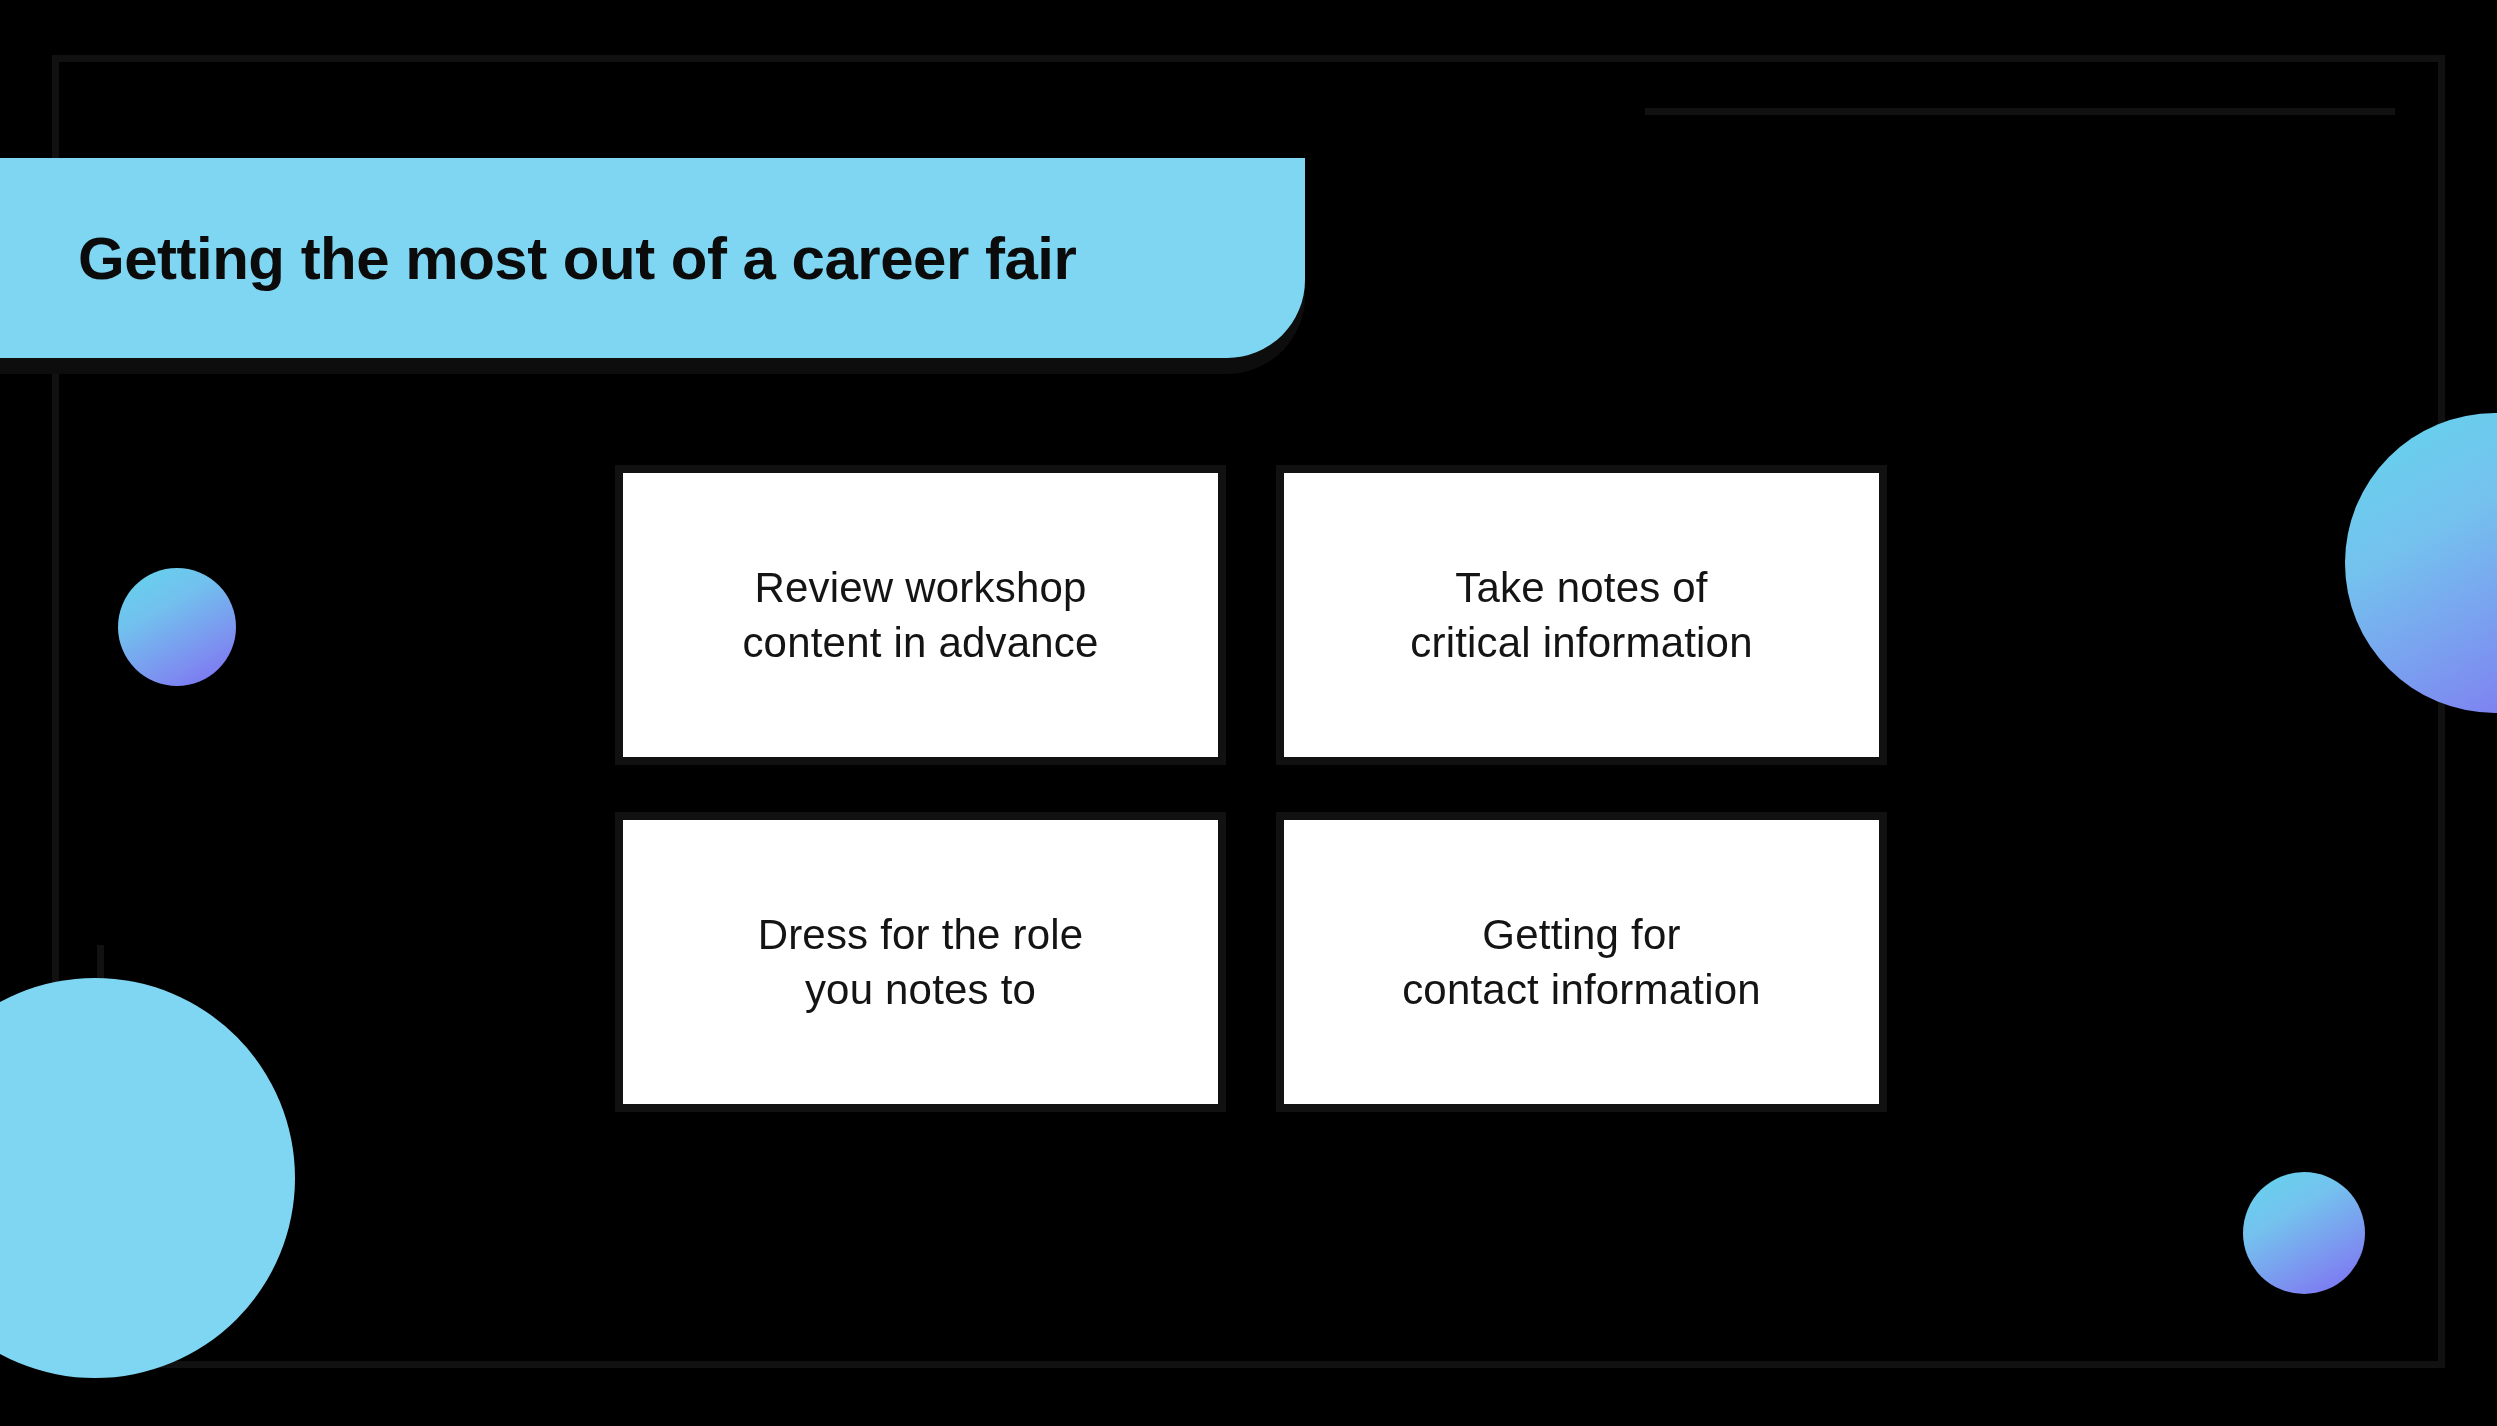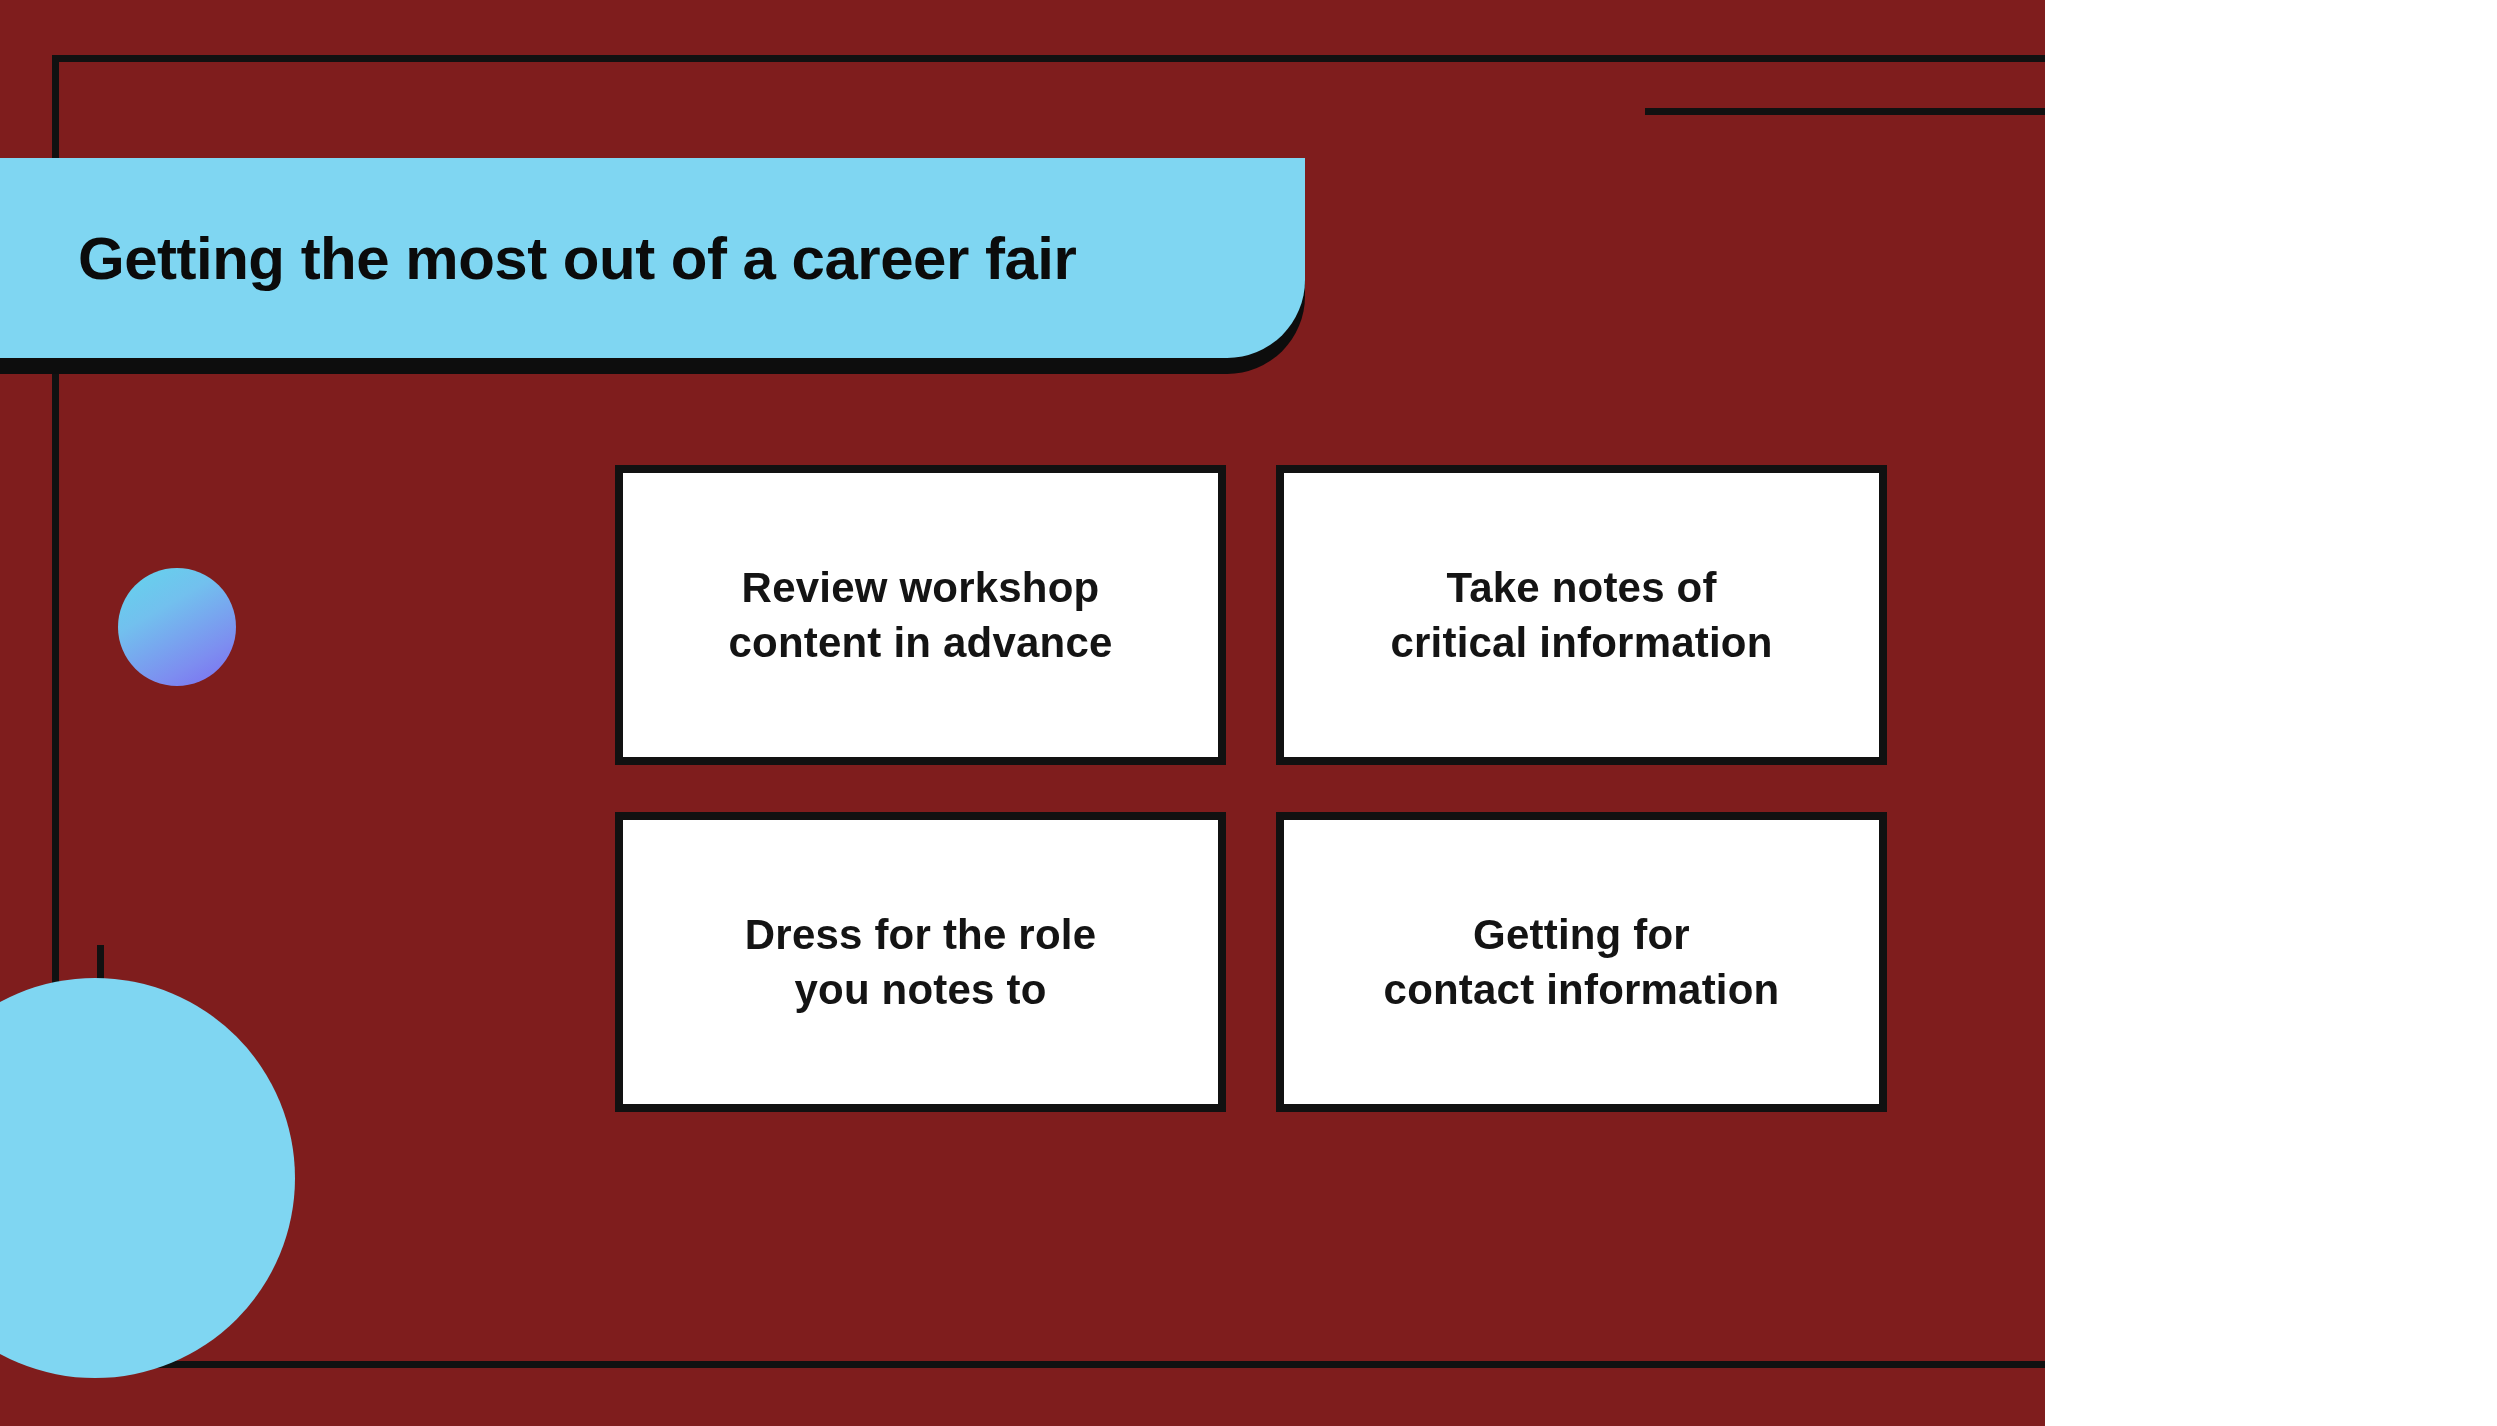--- a/index.html
+++ b/index.html
@@ -6,23 +6,23 @@
     margin: 0;
     padding: 0;
     background: #ffffff;
   }
   body {
     font-family: "Liberation Sans", sans-serif;
   }
 
   #slide {
     position: relative;
-    width: 2045px;
+    width: 2497px;
     height: 1426px;
-    background: #7f1d1d;
+    background: #000000;
     overflow: hidden;
   }
 
   
   #frame {
     position: absolute;
     left: 52px;
     top: 55px;
     width: 2393px;
     height: 1313px;
@@ -163,21 +163,21 @@
     border: 8px solid #111111;
     box-sizing: border-box;
     background: #ffffff;
     display: flex;
     align-items: center;
     justify-content: center;
     text-align: center;
   }
   .content-box .box-text {
     font-size: 42px;
-    font-weight: 700;
+    font-weight: 400;
     color: #141414;
     line-height: 1.32;
     letter-spacing: 0.2px;
     white-space: pre-line;
   }
 </style>
 </head>
 <body>
 
 <div id="slide">

